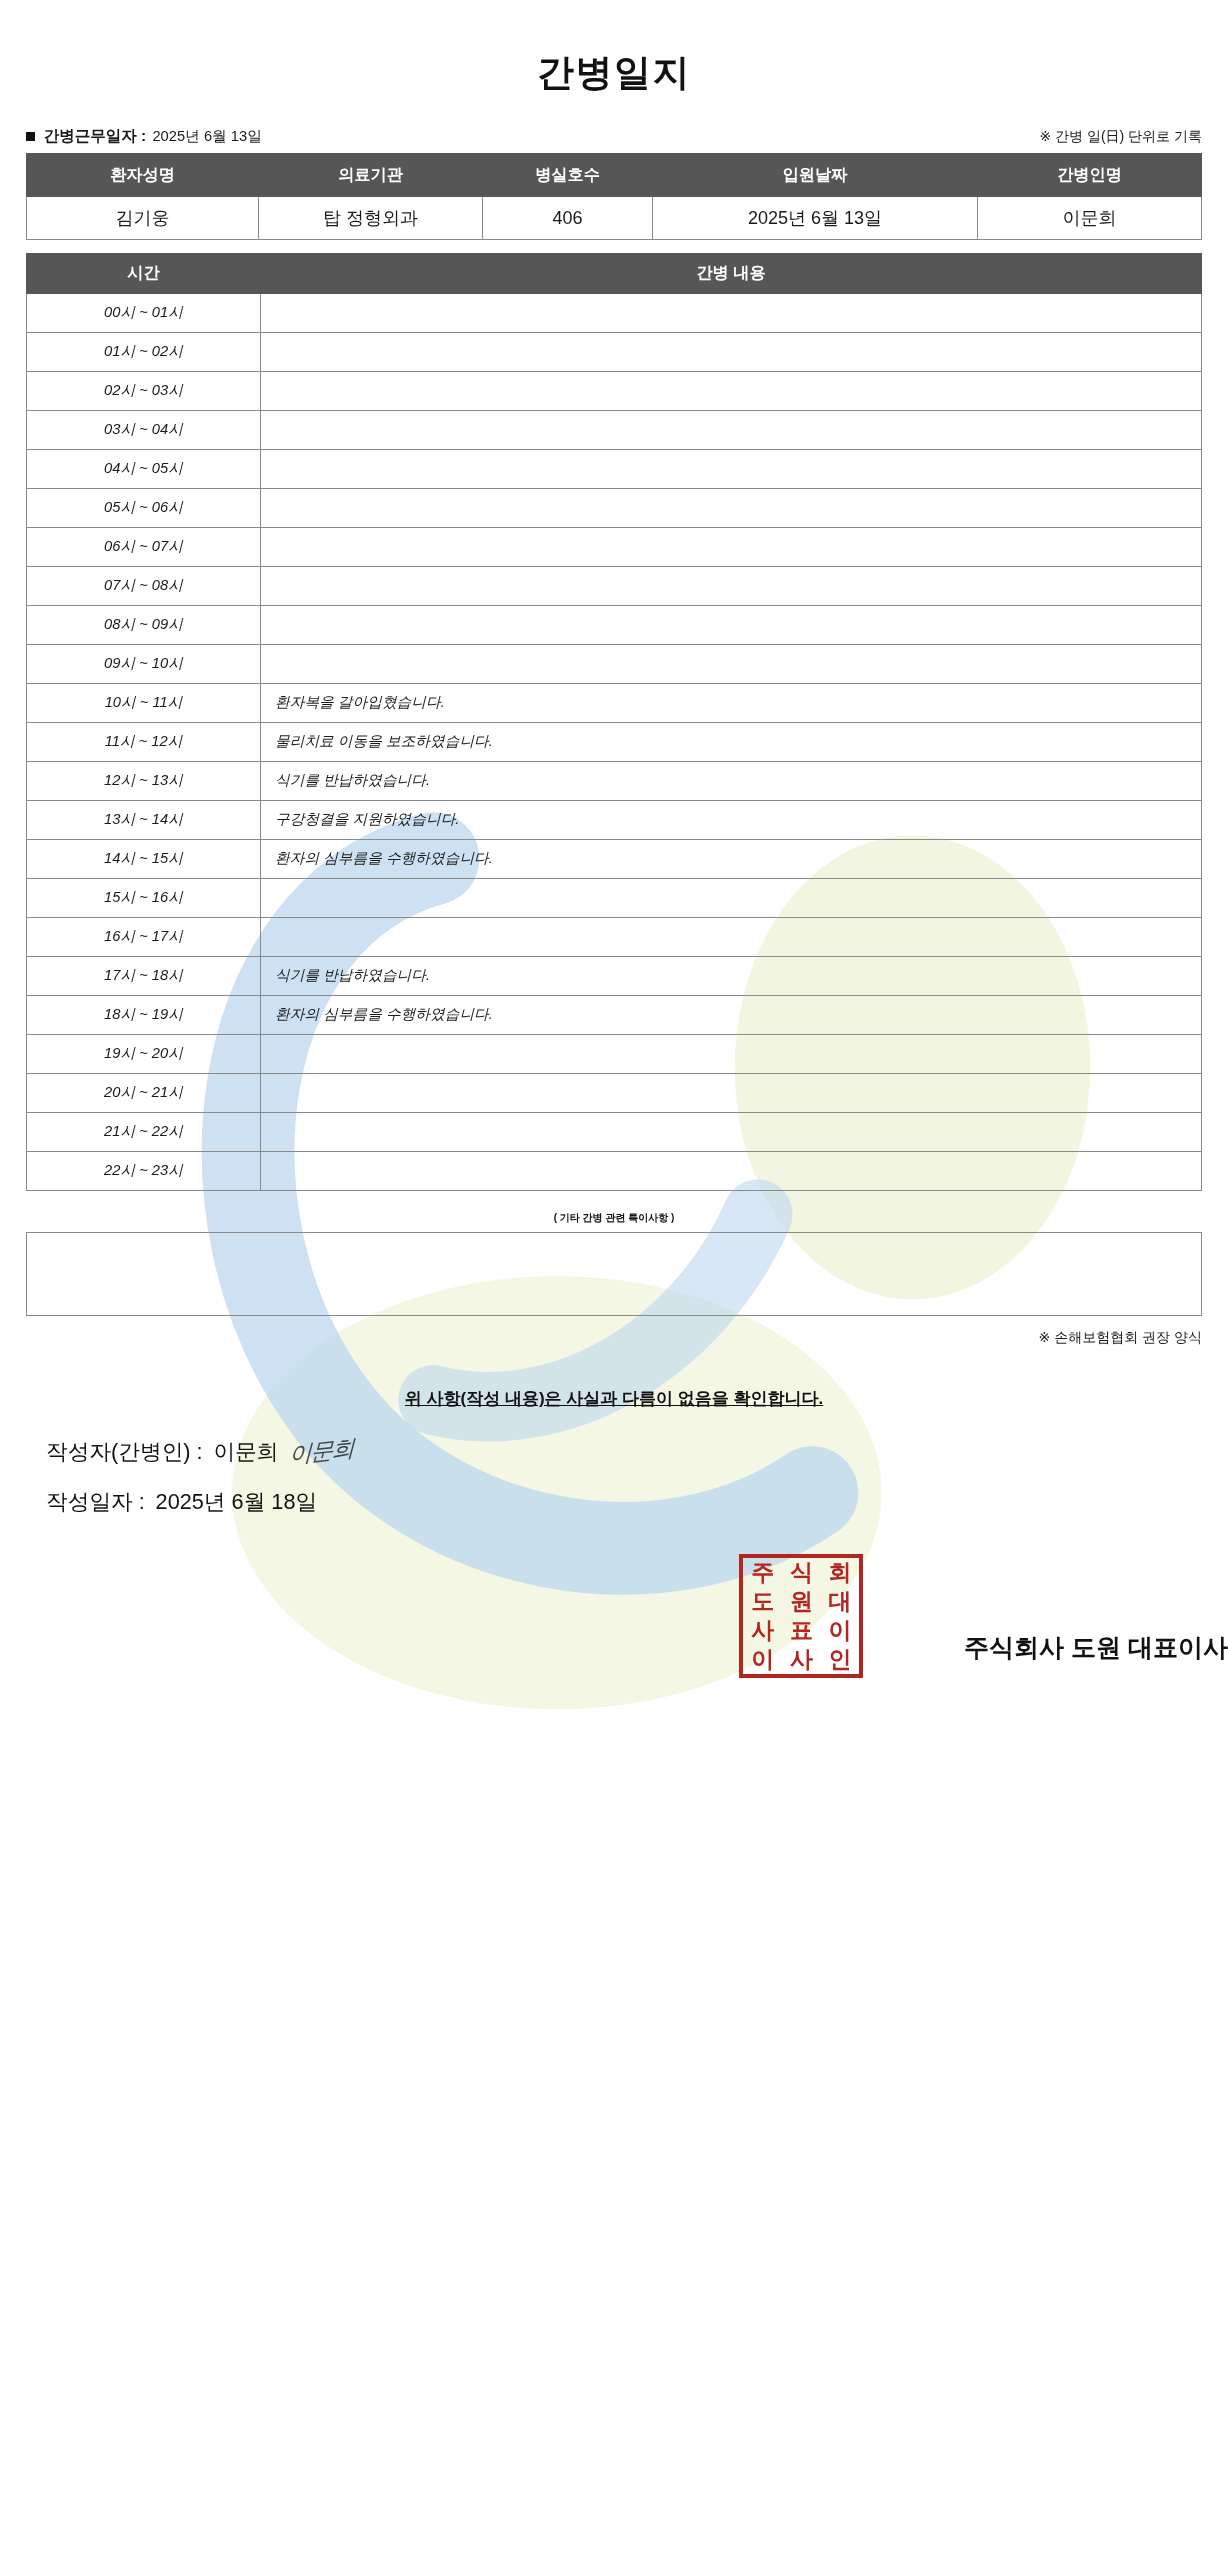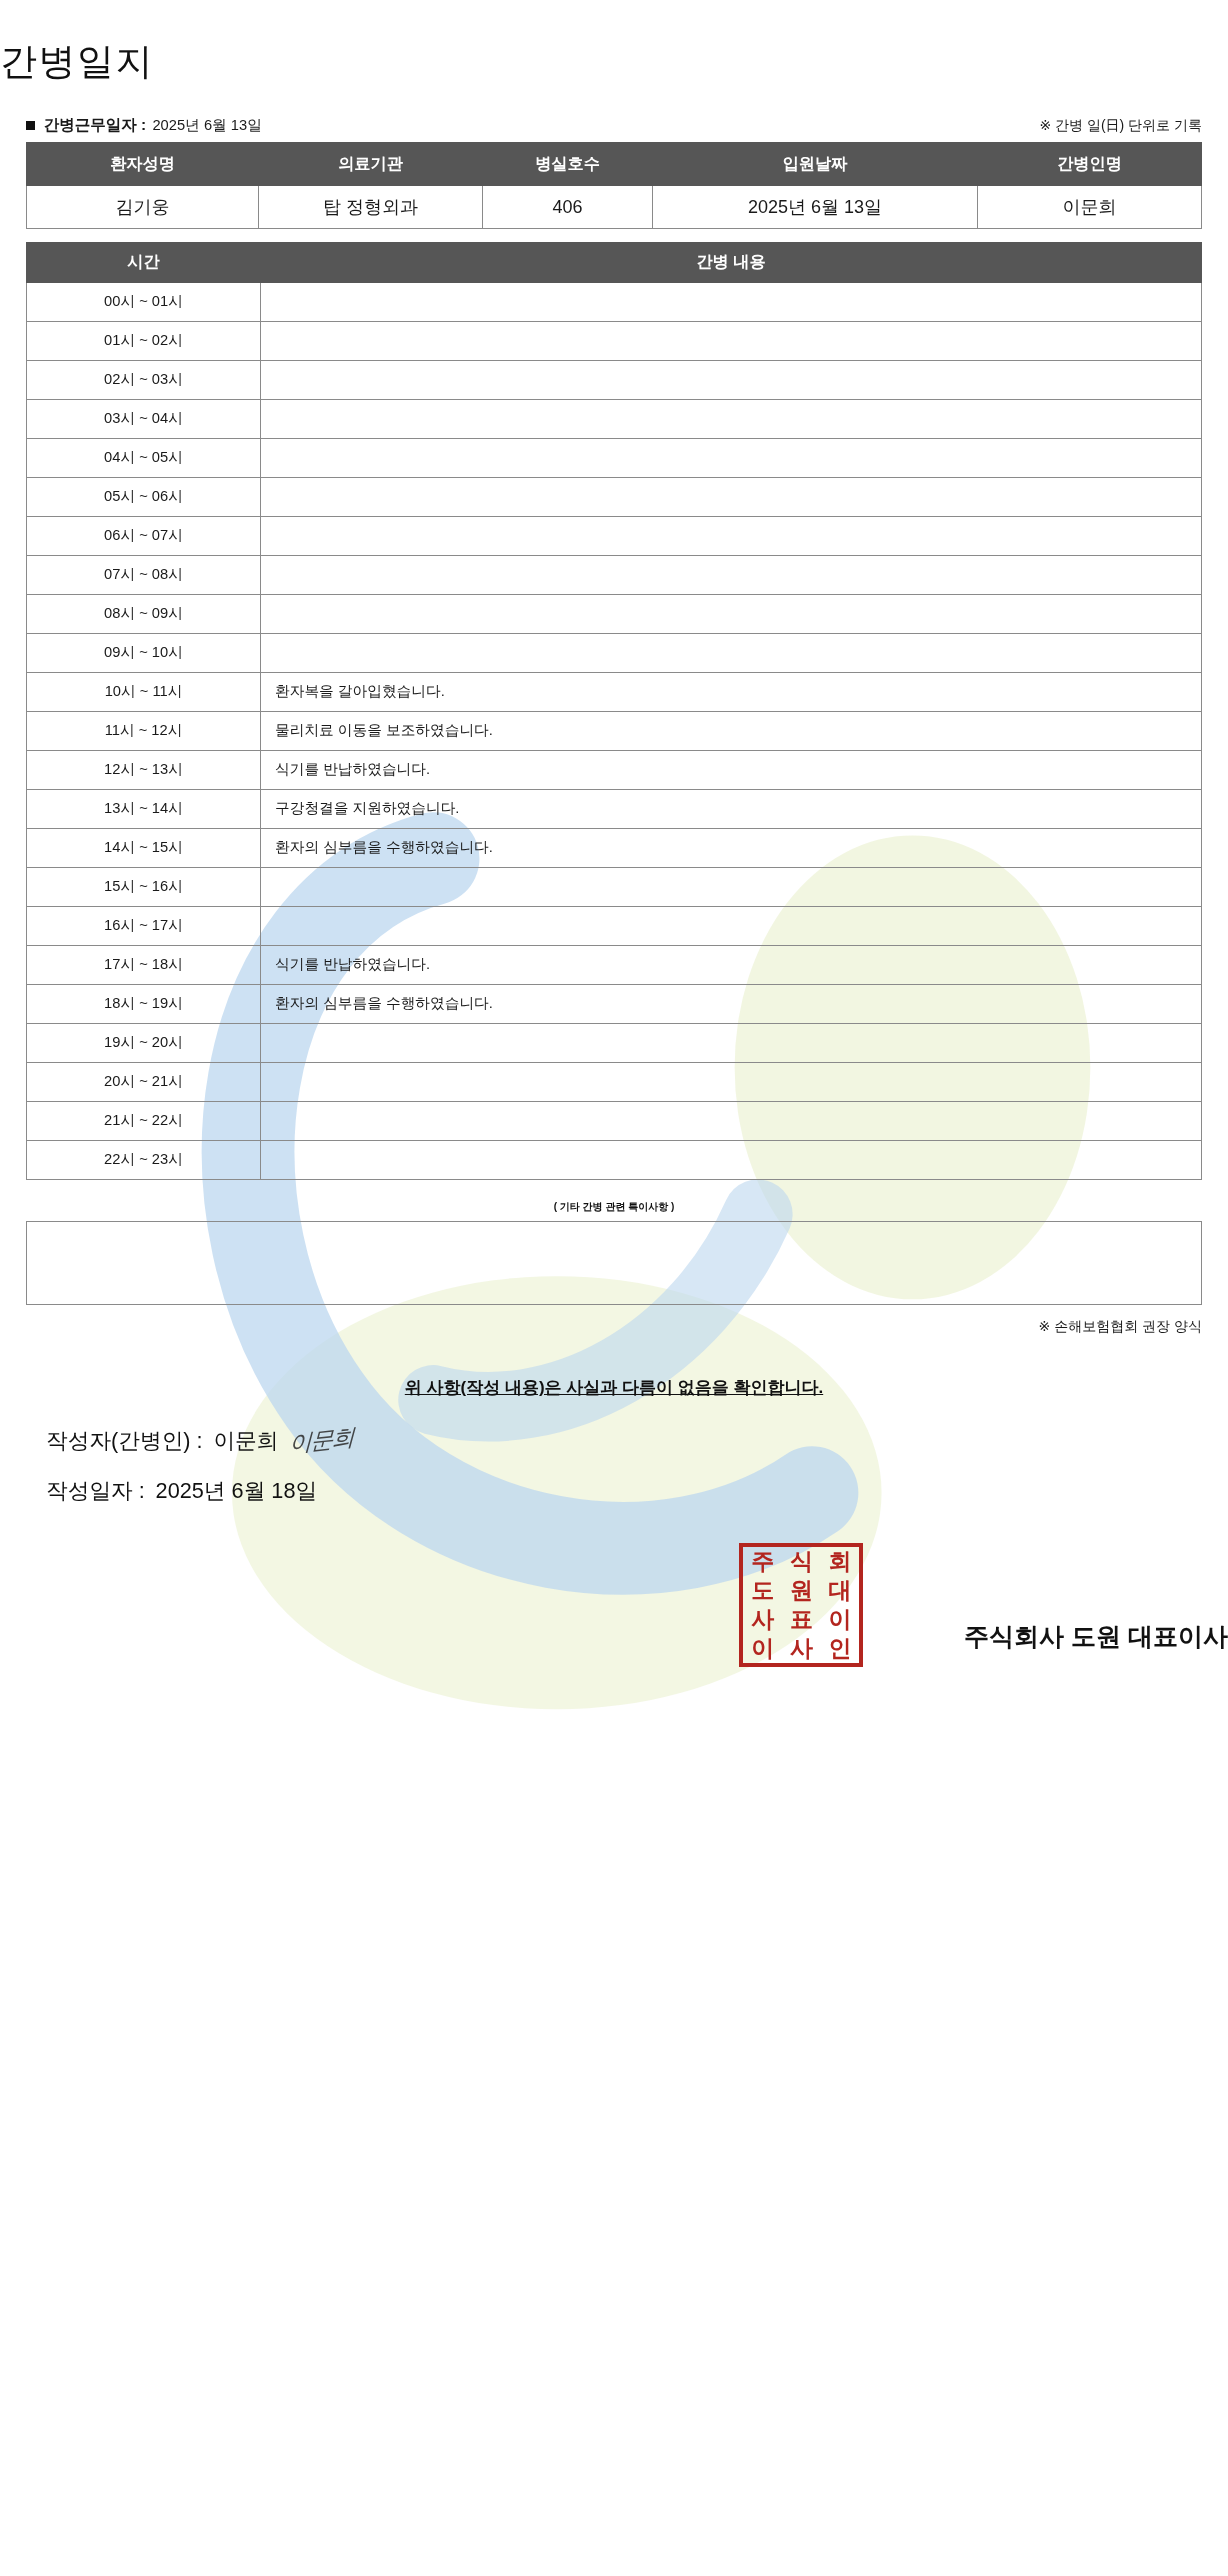--- a/index.html
+++ b/index.html
@@ -19,25 +19,26 @@
   .watermark {
     position: absolute;
     left: 0; top: 812px;
     width: 1228px; height: 967px;
     pointer-events: none;
     z-index: 0;
   }
   .content { position: relative; z-index: 2; }
 
   .doc-title {
+    text-align: center;
     font-size: 37px;
-    font-weight: normal;
+    font-weight: bold;
     letter-spacing: 1.5px;
     color: #111;
-    padding-top: 37px;
+    padding-top: 48px;
     padding-bottom: 28px;
   }
   .meta-row {
     display: flex;
     align-items: center;
     justify-content: space-between;
     padding: 0 26px 6.2px 26px;
   }
   .meta-left {
     font-size: 15.5px;
@@ -100,20 +101,21 @@
     border: 0.8px solid #565656;
     text-align: center;
   }
   table.hours td {
     border: 0.8px solid #8a8a8a;
     height: 39px;
     font-size: 14.7px;
     color: #1a1a1a;
     vertical-align: middle;
     background: transparent;
+    font-style: italic;
   }
   td.hr-label { text-align: center; width: 234px; }
   td.hr-content { text-align: left; padding-left: 14px; font-size: 14.7px; }
 
   .notes-title {
     text-align: center;
     font-size: 10px;
     font-weight: bold;
     color: #111;
     margin: 20px 0 7.7px 0;

